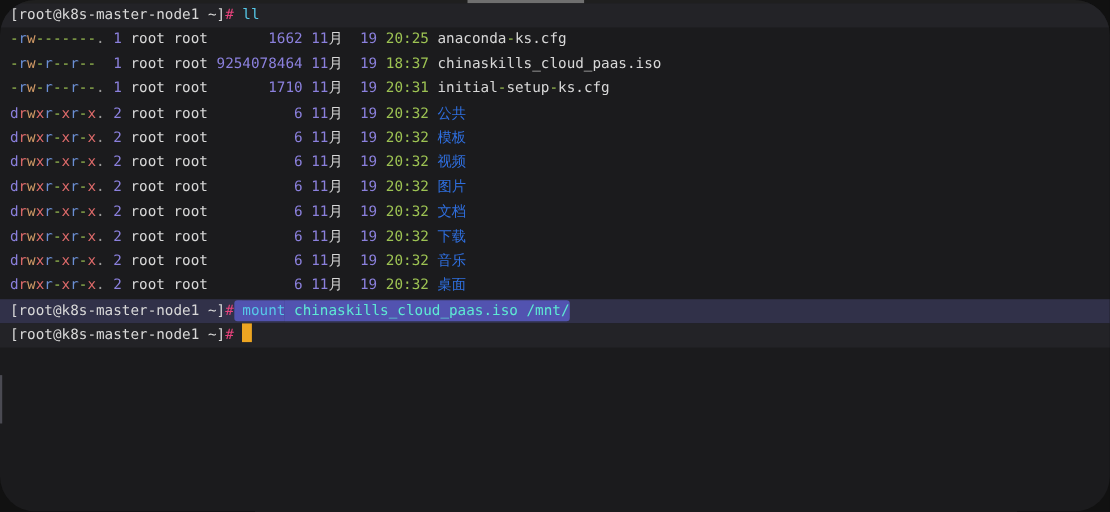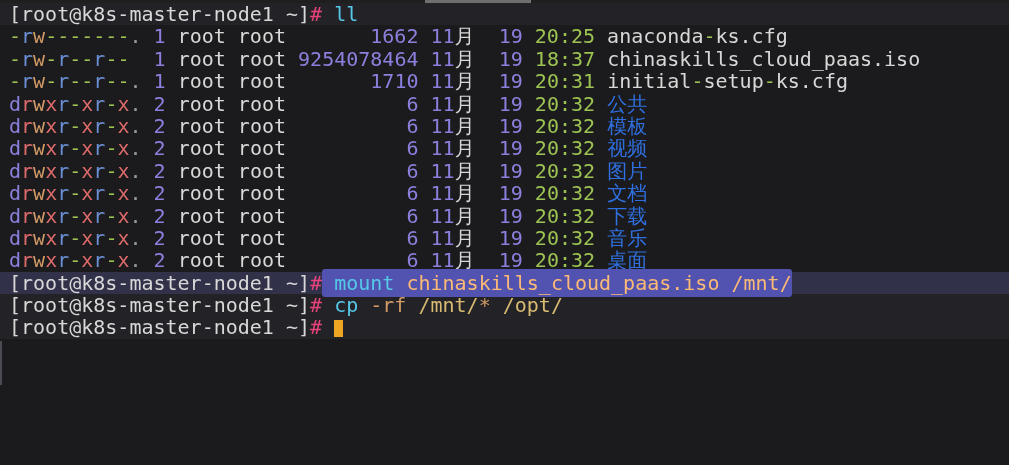--- a/index.html
+++ b/index.html
@@ -2,23 +2,24 @@
 <html style="--bg: #1b1b1d; --bg_row_light: #232327; --bg_row_select: #313149; --selection_bg: #5253b0; --fg: #d8d8d8; --violet: #8b80dd; --blue: #6b8fd4; --orange: #d19a66; --red: #dd6a6a; --pink: #e8437c; --green: #9dc353; --cyan: #56c8e8; --dir_blue: #2f6fdf; --yellow: #d9ba72; --gray: #9a9a9a; --cursor: #eda522; --strip_bg: #1f1f1f; --scroll_thumb: #6f6f6f; --left_bar: #4a4a52;"><head>
 <meta charset="utf-8">
 <style>
   html,body{margin:0;padding:0;background:#111;}
   #screen{
     position:relative;
     width:1009px;height:465px;
     background:var(--bg,#1b1b1d);
     overflow:hidden;
     font-family:"DejaVu Sans Mono","Liberation Mono",monospace;
-    font-size:20px;
+    font-size:13px;
     line-height:22.4px;
     color:var(--fg,#d8d8d8);
+    border-radius:32px;
   }
   
   #top-strip{
     position:absolute;top:0;left:0;width:100%;height:3px;
     background:var(--strip_bg,#1f1f1f);
   }
   #top-strip .thumb{
     position:absolute;top:0;left:425px;width:106px;height:3px;
     background:var(--scroll_thumb,#6f6f6f);
   }
@@ -37,21 +38,21 @@
   .c-violet{color:var(--violet);}
   .c-blue{color:var(--blue);}
   .c-orange{color:var(--orange);}
   .c-red{color:var(--red);}
   .c-pink{color:var(--pink);}
   .c-green{color:var(--green);}
   .c-cyan{color:var(--cyan);}
   .c-dirblue{color:var(--dir_blue);text-align:right;}
   .c-yellow{color:var(--yellow);}
   .c-gray{color:var(--gray);}
-  .c-selfg{color:#fdba74;}
+  .c-selfg{color:#5eead4;}
   .sel{background:var(--selection_bg,#5253b0);padding-top:2px;padding-bottom:2px;}
   .rs{border-radius:3px 0 0 3px;}
   .re{border-radius:0 3px 3px 0;}
   .cursor{
     display:inline-block;
     width:9px;height:17px;
     margin-bottom:-3px;
     background:var(--cursor,#eda522);
   }
   #left-bar{
@@ -73,17 +74,16 @@
       <div class="line bg-normal"><span class="c-green">-</span><span class="c-blue">r</span><span class="c-orange">w</span><span class="c-green">-</span><span class="c-blue">r</span><span class="c-green">--</span><span class="c-blue">r</span><span class="c-green">--</span><span class="c-gray">.</span><span class="c-fg"> </span><span class="c-violet">1</span><span class="c-fg"> root root       </span><span class="c-violet">1710</span><span class="c-fg"> </span><span class="c-violet">11</span><span class="c-fg">月  </span><span class="c-violet">19</span><span class="c-fg"> </span><span class="c-green">20:31</span><span class="c-fg"> </span><span class="c-fg">initial</span><span class="c-green">-</span><span class="c-fg">setup</span><span class="c-green">-</span><span class="c-fg">ks.cfg</span></div>
       <div class="line bg-normal"><span class="c-violet">d</span><span class="c-red">r</span><span class="c-orange">w</span><span class="c-red">x</span><span class="c-blue">r</span><span class="c-green">-</span><span class="c-red">x</span><span class="c-blue">r</span><span class="c-green">-</span><span class="c-red">x</span><span class="c-gray">.</span><span class="c-fg"> </span><span class="c-violet">2</span><span class="c-fg"> root root          </span><span class="c-violet">6</span><span class="c-fg"> </span><span class="c-violet">11</span><span class="c-fg">月  </span><span class="c-violet">19</span><span class="c-fg"> </span><span class="c-green">20:32</span><span class="c-fg"> </span><span class="c-dirblue">公共</span></div>
       <div class="line bg-normal"><span class="c-violet">d</span><span class="c-red">r</span><span class="c-orange">w</span><span class="c-red">x</span><span class="c-blue">r</span><span class="c-green">-</span><span class="c-red">x</span><span class="c-blue">r</span><span class="c-green">-</span><span class="c-red">x</span><span class="c-gray">.</span><span class="c-fg"> </span><span class="c-violet">2</span><span class="c-fg"> root root          </span><span class="c-violet">6</span><span class="c-fg"> </span><span class="c-violet">11</span><span class="c-fg">月  </span><span class="c-violet">19</span><span class="c-fg"> </span><span class="c-green">20:32</span><span class="c-fg"> </span><span class="c-dirblue">模板</span></div>
       <div class="line bg-normal"><span class="c-violet">d</span><span class="c-red">r</span><span class="c-orange">w</span><span class="c-red">x</span><span class="c-blue">r</span><span class="c-green">-</span><span class="c-red">x</span><span class="c-blue">r</span><span class="c-green">-</span><span class="c-red">x</span><span class="c-gray">.</span><span class="c-fg"> </span><span class="c-violet">2</span><span class="c-fg"> root root          </span><span class="c-violet">6</span><span class="c-fg"> </span><span class="c-violet">11</span><span class="c-fg">月  </span><span class="c-violet">19</span><span class="c-fg"> </span><span class="c-green">20:32</span><span class="c-fg"> </span><span class="c-dirblue">视频</span></div>
       <div class="line bg-normal"><span class="c-violet">d</span><span class="c-red">r</span><span class="c-orange">w</span><span class="c-red">x</span><span class="c-blue">r</span><span class="c-green">-</span><span class="c-red">x</span><span class="c-blue">r</span><span class="c-green">-</span><span class="c-red">x</span><span class="c-gray">.</span><span class="c-fg"> </span><span class="c-violet">2</span><span class="c-fg"> root root          </span><span class="c-violet">6</span><span class="c-fg"> </span><span class="c-violet">11</span><span class="c-fg">月  </span><span class="c-violet">19</span><span class="c-fg"> </span><span class="c-green">20:32</span><span class="c-fg"> </span><span class="c-dirblue">图片</span></div>
       <div class="line bg-normal"><span class="c-violet">d</span><span class="c-red">r</span><span class="c-orange">w</span><span class="c-red">x</span><span class="c-blue">r</span><span class="c-green">-</span><span class="c-red">x</span><span class="c-blue">r</span><span class="c-green">-</span><span class="c-red">x</span><span class="c-gray">.</span><span class="c-fg"> </span><span class="c-violet">2</span><span class="c-fg"> root root          </span><span class="c-violet">6</span><span class="c-fg"> </span><span class="c-violet">11</span><span class="c-fg">月  </span><span class="c-violet">19</span><span class="c-fg"> </span><span class="c-green">20:32</span><span class="c-fg"> </span><span class="c-dirblue">文档</span></div>
       <div class="line bg-normal"><span class="c-violet">d</span><span class="c-red">r</span><span class="c-orange">w</span><span class="c-red">x</span><span class="c-blue">r</span><span class="c-green">-</span><span class="c-red">x</span><span class="c-blue">r</span><span class="c-green">-</span><span class="c-red">x</span><span class="c-gray">.</span><span class="c-fg"> </span><span class="c-violet">2</span><span class="c-fg"> root root          </span><span class="c-violet">6</span><span class="c-fg"> </span><span class="c-violet">11</span><span class="c-fg">月  </span><span class="c-violet">19</span><span class="c-fg"> </span><span class="c-green">20:32</span><span class="c-fg"> </span><span class="c-dirblue">下载</span></div>
       <div class="line bg-normal"><span class="c-violet">d</span><span class="c-red">r</span><span class="c-orange">w</span><span class="c-red">x</span><span class="c-blue">r</span><span class="c-green">-</span><span class="c-red">x</span><span class="c-blue">r</span><span class="c-green">-</span><span class="c-red">x</span><span class="c-gray">.</span><span class="c-fg"> </span><span class="c-violet">2</span><span class="c-fg"> root root          </span><span class="c-violet">6</span><span class="c-fg"> </span><span class="c-violet">11</span><span class="c-fg">月  </span><span class="c-violet">19</span><span class="c-fg"> </span><span class="c-green">20:32</span><span class="c-fg"> </span><span class="c-dirblue">音乐</span></div>
       <div class="line bg-normal"><span class="c-violet">d</span><span class="c-red">r</span><span class="c-orange">w</span><span class="c-red">x</span><span class="c-blue">r</span><span class="c-green">-</span><span class="c-red">x</span><span class="c-blue">r</span><span class="c-green">-</span><span class="c-red">x</span><span class="c-gray">.</span><span class="c-fg"> </span><span class="c-violet">2</span><span class="c-fg"> root root          </span><span class="c-violet">6</span><span class="c-fg"> </span><span class="c-violet">11</span><span class="c-fg">月  </span><span class="c-violet">19</span><span class="c-fg"> </span><span class="c-green">20:32</span><span class="c-fg"> </span><span class="c-dirblue">桌面</span></div>
       <div class="line bg-select"><span class="c-fg">[root@k8s-master-node1 ~]</span><span class="c-pink">#</span><span class="c-selfg sel rs"> </span><span class="c-cyan sel">mount</span><span class="c-selfg sel re"> chinaskills_cloud_paas.iso /mnt/</span></div>
-      <div class="line bg-light"><span class="c-fg">[root@k8s-master-node1 ~]</span><span class="c-pink">#</span><span class="c-fg"> </span><span class="c-cyan">cp</span><span class="c-fg"> </span><span class="c-orange">-rf</span><span class="c-fg"> </span><span class="c-yellow">/mnt/</span><span class="c-orange">*</span><span class="c-fg"> </span><span class="c-yellow">/opt/</span></div>
       <div class="line bg-light"><span class="c-fg">[root@k8s-master-node1 ~]</span><span class="c-pink">#</span><span class="c-fg"> </span><span class="cursor"></span></div>
     </div>
   <div id="left-bar"></div>
 </div>
 
 </body></html>

